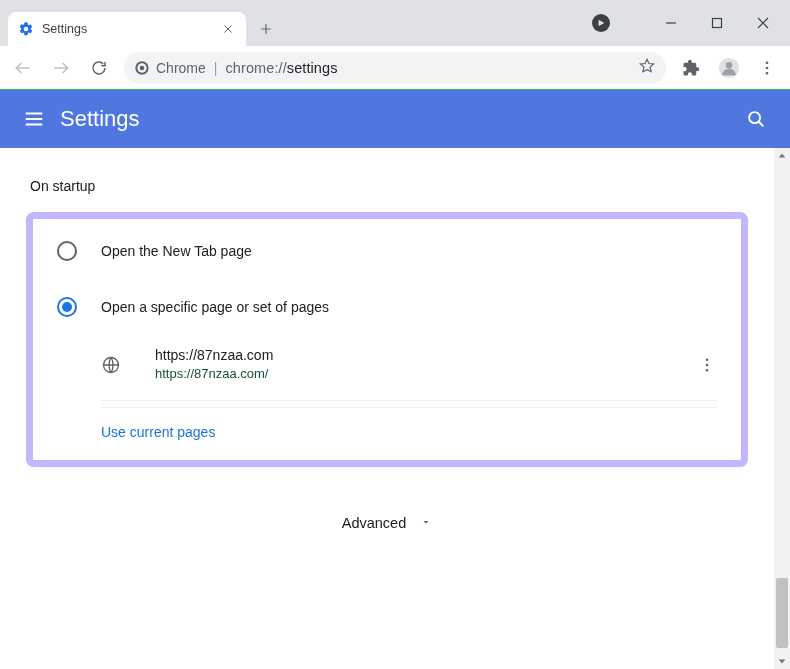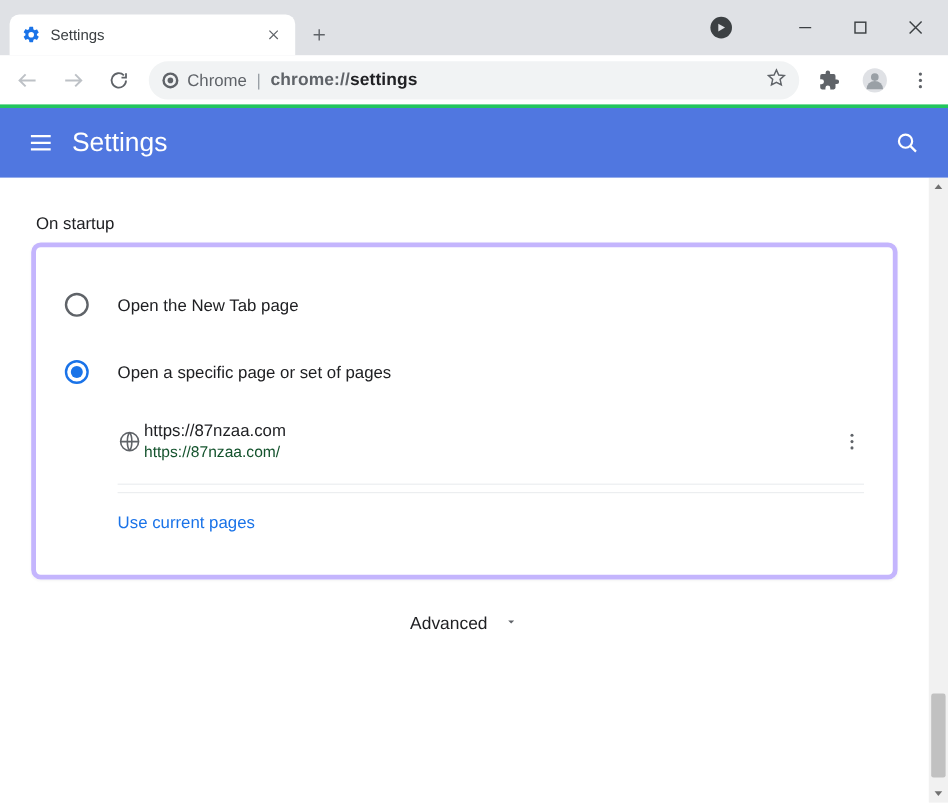--- a/index.html
+++ b/index.html
@@ -44,38 +44,38 @@
   .media-indicator svg { width:8px; height:8px; fill:#dfe1e5;}
 
   
   .toolbar {
     height: 44px;
     background: #ffffff;
     display: flex;
     align-items: center;
     padding: 0 6px;
     gap: 4px;
-    border-bottom: 3px solid #22c55e;
+    border-bottom: 1px solid #22c55e;
   }
   .tool-btn { width:34px; height:34px; border-radius:50%; display:flex; align-items:center; justify-content:center; color:#5f6368; cursor:pointer;}
   .tool-btn.disabled { color:#bdc1c6; cursor:default;}
   .omnibox {
     flex:1;
     height:32px;
     background:#f1f3f4;
     border-radius:16px;
     display:flex;
     align-items:center;
     padding:0 10px;
     gap:8px;
     margin:0 4px;
   }
   .omnibox .secure-chip { display:flex; align-items:center; gap:6px; color:#5f6368; font-size:14px;}
   .omnibox .sep { color:#9aa0a6; font-size:14px;}
-  .omnibox .url { color:#202124; font-size:14.5px; letter-spacing:0.1px;font-weight:bold;}
+  .omnibox .url { color:#202124; font-size:14.5px; letter-spacing:0.1px;}
   .omnibox .url .path { color:#202124;}
   .omnibox .url .prefix { color:#5f6368;}
   .omnibox .spacer { flex:1;}
   .omnibox .star { color:#5f6368; }
 
   
   .app-header {
     height: 58px;
     background:#5077e0;
     color:#fff;
@@ -99,27 +99,27 @@
     overflow:hidden;
   }
   .scrollbar {
     width:16px;
     background:#f1f1f1;
     position:relative;
   }
   .scroll-arrow { height:16px; display:flex; align-items:center; justify-content:center; color:#717171;}
   .scroll-thumb { position:absolute; left:2px; right:2px; top:430px; height:70px; background:#c1c1c1; border-radius:2px;}
 
-  h2.section { font-size:14px; font-weight:400; color:#202124; margin:0 0 8px 4px;}
+  h2.section { font-size:14px; font-weight:400; color:#202124; margin:0 0 18px 4px;}
 
   .card {
-    border:4px solid #c4b5fd;
+    border:7px solid #c4b5fd;
     border-radius:8px;
     box-shadow: 0 1px 2px rgba(60,64,67,0.06);
-    padding: 20px 0;
+    padding: 4px 0;
   }
 
   .radio-row {
     display:flex;
     align-items:center;
     padding: 18px 24px;
     gap: 24px;
     cursor:pointer;
   }
   .radio-outer {
@@ -128,40 +128,40 @@
   }
   .radio-outer.selected { border-color:#1a73e8; }
   .radio-inner { width:10px; height:10px; border-radius:50%; background:#1a73e8; display:none;}
   .radio-outer.selected .radio-inner { display:block;}
   .radio-label { font-size:14px; color:#202124;}
 
   .page-row {
     display:flex;
     align-items:center;
     padding: 10px 22px 10px 68px;
-    gap:2px;
+    gap:34px;
   }
   .globe { width:20px; height:20px; color:#5f6368; flex:0 0 auto; display:flex; align-items:center; justify-content:center;}
   .page-text { flex:1; }
   .page-title { font-size:14px; color:#202124; line-height:1.45;}
   .page-sub { font-size:13px; color:#14532d; line-height:1.45;}
   .more { width:24px; height:24px; display:flex; align-items:center; justify-content:center; color:#5f6368; cursor:pointer;}
 
   .divider { height:1px; background:#eceef0; margin: 6px 24px 0 68px;}
 
   .link-row {
     padding: 16px 24px 16px 68px;
     font-size:14px;
     color:#1a73e8;
     cursor:pointer;
   }
 
   .advanced {
     text-align:center;
-    margin-top:29px;
+    margin-top:48px;
     font-size:14.5px;
     color:#202124;
     display:flex;
     align-items:center;
     justify-content:center;
     gap:14px;
     cursor:pointer;
   }
 
   

